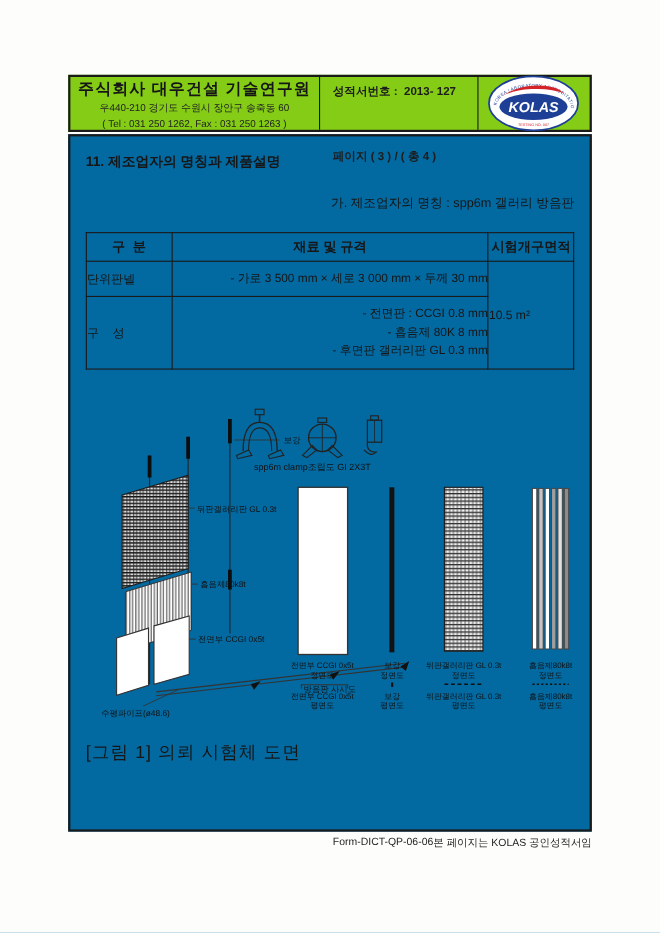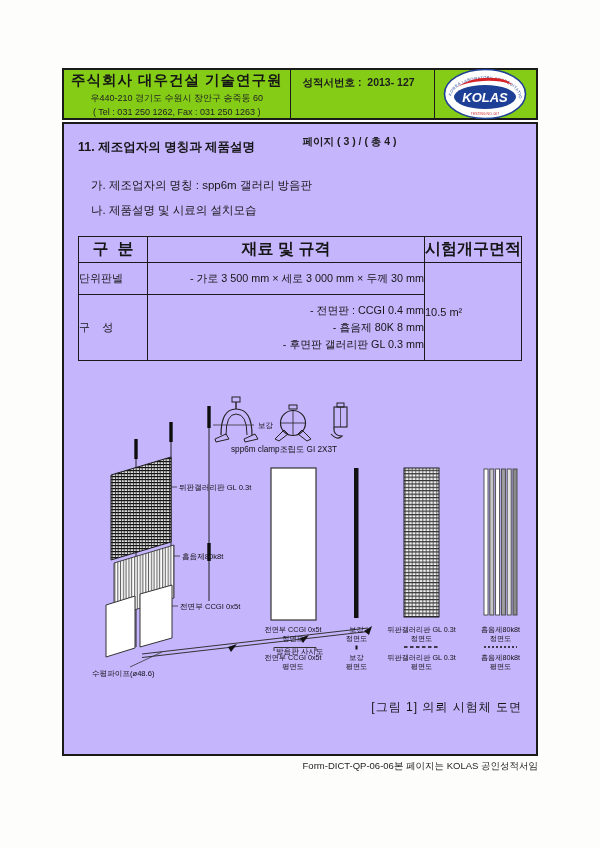--- a/index.html
+++ b/index.html
@@ -31,45 +31,45 @@
   .hcell-meta {
     width:30.5%; display:flex; flex-direction:column; justify-content:center;
     gap:9px; padding-left:12px;
   }
   .meta-line { font-size:10.5px; white-space:pre; font-weight:bold; color:#1d1d1d;margin-top:36px; }
   .hcell-logo { width:21.5%; display:flex; align-items:center; justify-content:center; }
   
   .main-box {
     margin-top:2px; height:634px;
     border:2px solid #1a1a1a; border-bottom-width:2.5px;
-    background:#c4b5fd; padding:12px 14px;
+    background:#0369a1; padding:12px 14px;
   }
   .sec-title { font-size:12.5px; font-weight:bold; margin-top:3px; white-space:pre; }
-  .sec-items { margin-top:17px; padding-left:13px; }
+  .sec-items { margin-top:17px; padding-left:13px;text-align:right; }
   .sec-item { font-size:11.5px; line-height:25px; white-space:pre; }
   
   table.spec {
     width:100%; margin-top:13px;
     border-collapse:collapse;
     border:1.8px solid #1a1a1a;
   }
   table.spec th, table.spec td {
     border:1.3px solid #1a1a1a; font-weight:normal;
   }
   table.spec th {
-    font-size:16px; font-weight:bold; height:26px;
+    font-size:12px; font-weight:bold; height:26px;
     text-align:center; white-space:pre;
   }
   td.cat { width:17.5%; text-align:left; font-size:11px; font-weight:bold; white-space:pre; }
   td.specs { width:65%; padding:7px 0 7px 12px; }
   td.specs .spec-line { font-size:10.8px; line-height:17px; white-space:pre;text-align:right; }
   td.area { width:17.5%; text-align:left; font-size:11px; }
   
   svg.fig { display:block; width:476px; height:300px; margin-top:34px; }
-  .fig-caption { text-align:right; font-size:12px; margin-top:4px; letter-spacing:1px; white-space:pre; }
+  .fig-caption { text-align:left; font-size:16px; margin-top:4px; letter-spacing:1px; white-space:pre; }
   
   .footer {
     margin-top:4px; display:flex; justify-content:flex-end;
     font-size:9.5px; color:#1d1d1d;
   }
   .svg-label { font-size:7.6px; fill:#111; }
   .svg-label-sm { font-size:7.2px; fill:#111; }
 </style>
 </head>
 <body>
@@ -98,41 +98,40 @@
         <text x="42" y="33.5" text-anchor="middle" font-size="13" font-weight="bold" font-style="italic" fill="#ffffff">KOLAS</text>
         <text x="42" y="46.5" text-anchor="middle" font-size="3.4" fill="#d5232a">TESTING NO. 007</text>
       </svg>
     </div>
   </div>
 
   <div class="main-box">
     <div class="sec-title">11. 제조업자의 명칭과 제품설명</div>
     <div class="sec-items">
       <div class="sec-item">가. 제조업자의 명칭 : spp6m 갤러리 방음판</div>
-      <div class="sec-item">나. 제품설명 및 시료의 설치모습</div>
     </div>
 
     <table class="spec">
       <tbody>
           <tr>
         <th style="width:17.5%">구  분</th>
         <th style="width:65%">재료 및 규격</th>
         <th style="width:17.5%">시험개구면적</th>
       </tr>
       <tr>
         <td class="cat">단위판넬</td>
         <td class="specs">
           <div class="spec-line">- 가로 3 500 mm × 세로 3 000 mm × 두께 30 mm</div>
         </td>
         <td class="area" rowspan="2">10.5 m²</td>
       </tr>
       <tr>
         <td class="cat">구    성</td>
         <td class="specs">
-          <div class="spec-line">- 전면판 : CCGI 0.4 mm</div>
+          <div class="spec-line">- 전면판 : CCGI 0.8 mm</div>
           <div class="spec-line">- 흡음제 80K 8 mm</div>
           <div class="spec-line">- 후면판 갤러리판 GL 0.3 mm</div>
         </td>
       </tr>
     </tbody>
       </table>
 
     <svg class="fig" viewBox="0 0 476 300">
       <defs>
         <pattern id="meshDark" width="6" height="3" patternUnits="userSpaceOnUse">

